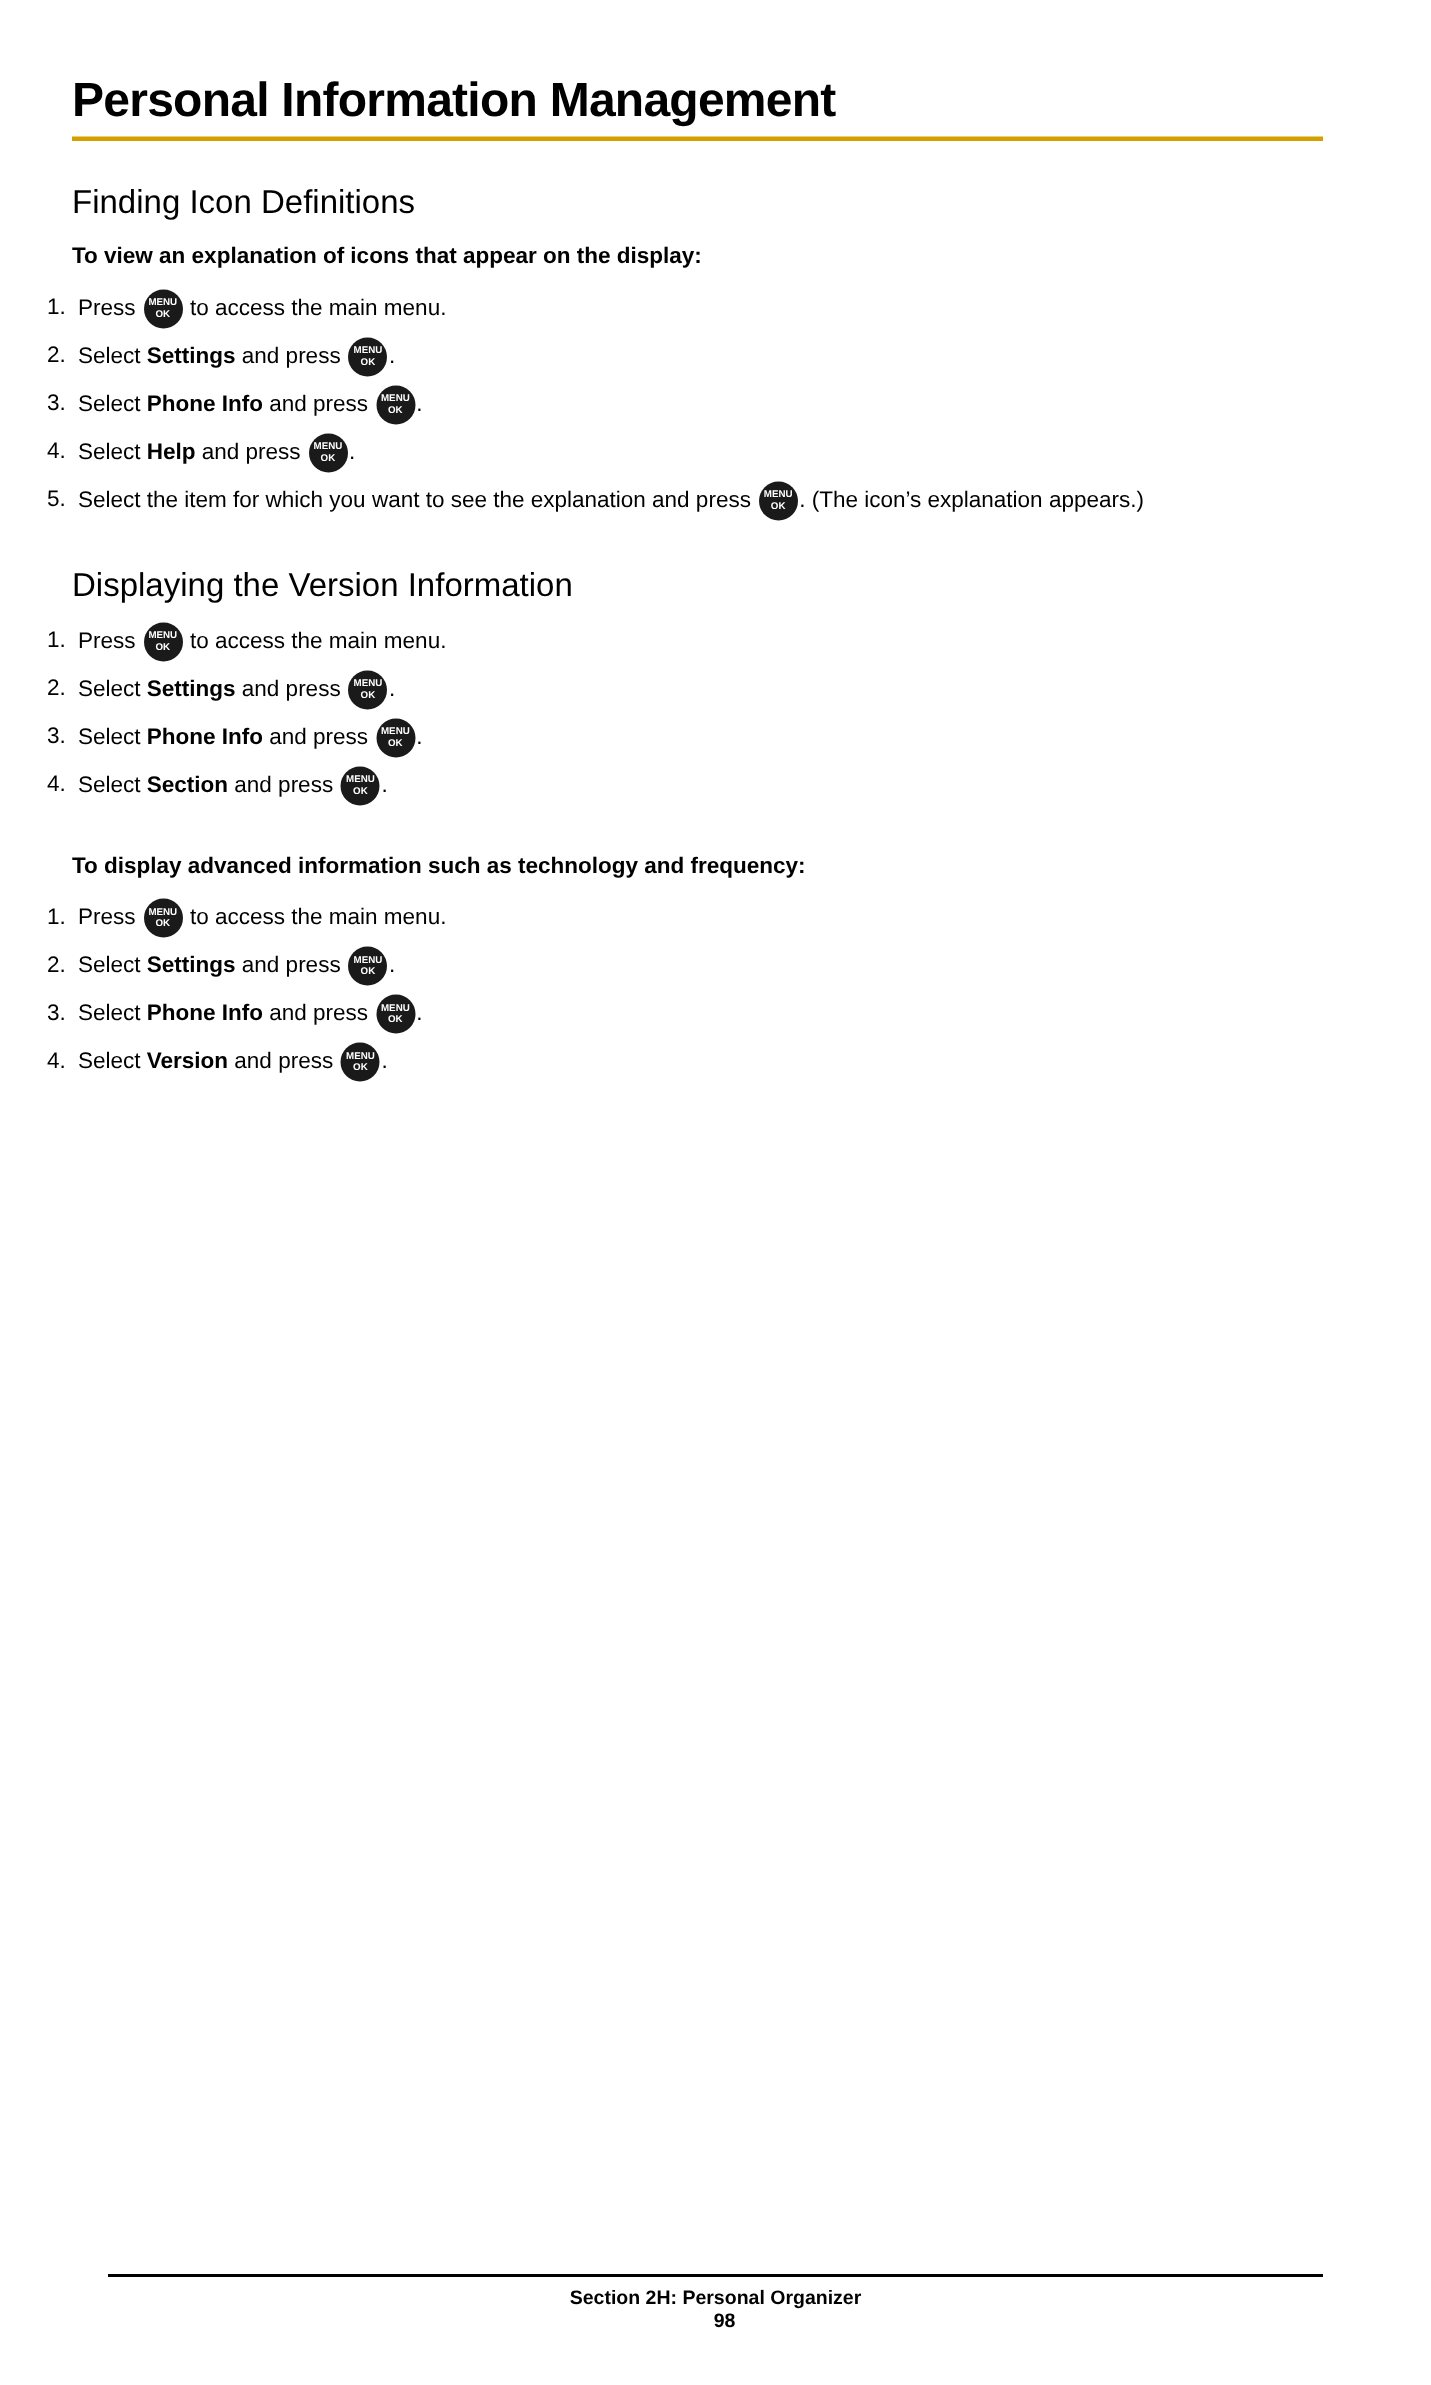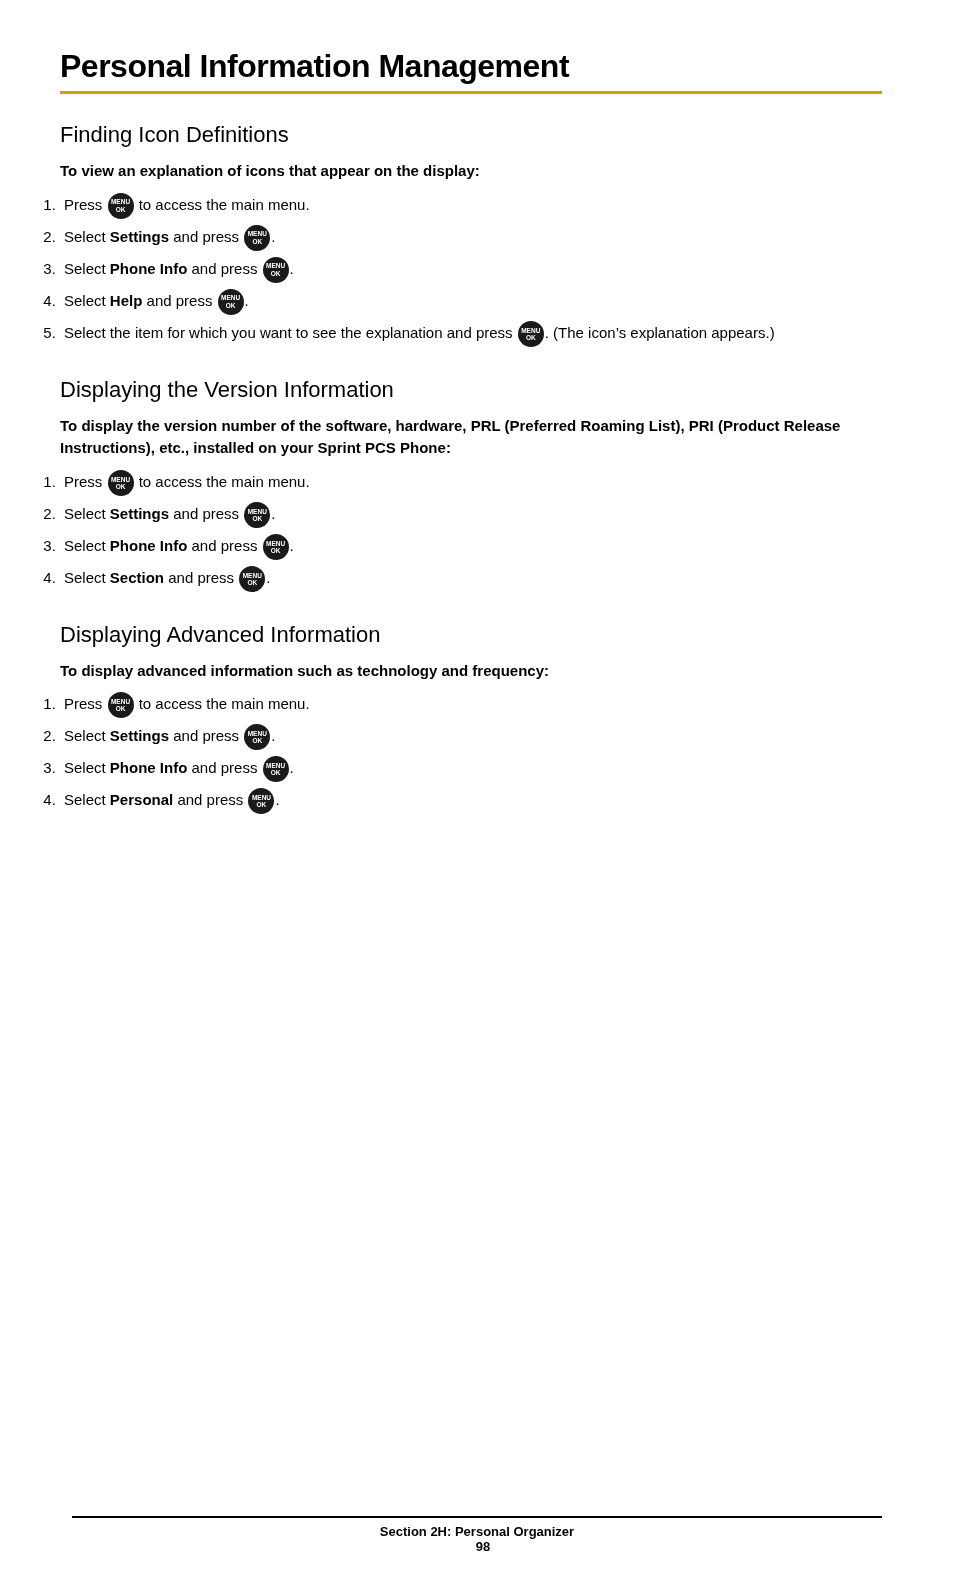--- a/index.html
+++ b/index.html
@@ -7,21 +7,21 @@
     body {
       width: 954px;
       min-height: 1590px;
       background: #ffffff;
       font-family: 'Arial', sans-serif;
       color: #000000;
       position: relative;
     }
 
     .page-container {
-      padding: 48px 72px 60px 60px;
+      padding: 48px 72px 60px 48px;
       max-width: 954px;
     }
 
     
     .page-title {
       font-size: 32px;
       font-weight: 900;
       letter-spacing: -0.5px;
       margin-bottom: 6px;
       color: #000;
@@ -175,21 +175,20 @@
           <li>Select the item for which you want to see the explanation and press <span class="menu-btn">
               <span class="menu-btn-text">
                 <span class="menu-btn-top">MENU</span>
                 <span class="menu-btn-bottom">OK</span>
               </span>
             </span>. (The icon’s explanation appears.)</li>
         </ol>
       </section>
       <section>
         <h2 class="section-heading">Displaying the Version Information</h2>
-        <p class="instruction-bold">To display the version number of the software, hardware, PRL (Preferred Roaming List), PRI (Product Release Instructions), etc., installed on your Sprint PCS Phone:</p>
         <ol class="steps">
           <li>Press <span class="menu-btn">
               <span class="menu-btn-text">
                 <span class="menu-btn-top">MENU</span>
                 <span class="menu-btn-bottom">OK</span>
               </span>
             </span> to access the main menu.</li>
           <li>Select <strong>Settings</strong> and press <span class="menu-btn">
               <span class="menu-btn-text">
                 <span class="menu-btn-top">MENU</span>
@@ -204,42 +203,41 @@
             </span>.</li>
           <li>Select <strong>Section</strong> and press <span class="menu-btn">
               <span class="menu-btn-text">
                 <span class="menu-btn-top">MENU</span>
                 <span class="menu-btn-bottom">OK</span>
               </span>
             </span>.</li>
         </ol>
       </section>
       <section>
-        <h2 class="section-heading">Displaying Advanced Information</h2>
         <p class="instruction-bold">To display advanced information such as technology and frequency:</p>
         <ol class="steps">
           <li>Press <span class="menu-btn">
               <span class="menu-btn-text">
                 <span class="menu-btn-top">MENU</span>
                 <span class="menu-btn-bottom">OK</span>
               </span>
             </span> to access the main menu.</li>
           <li>Select <strong>Settings</strong> and press <span class="menu-btn">
               <span class="menu-btn-text">
                 <span class="menu-btn-top">MENU</span>
                 <span class="menu-btn-bottom">OK</span>
               </span>
             </span>.</li>
           <li>Select <strong>Phone Info</strong> and press <span class="menu-btn">
               <span class="menu-btn-text">
                 <span class="menu-btn-top">MENU</span>
                 <span class="menu-btn-bottom">OK</span>
               </span>
             </span>.</li>
-          <li>Select <strong>Personal</strong> and press <span class="menu-btn">
+          <li>Select <strong>Version</strong> and press <span class="menu-btn">
               <span class="menu-btn-text">
                 <span class="menu-btn-top">MENU</span>
                 <span class="menu-btn-bottom">OK</span>
               </span>
             </span>.</li>
         </ol>
       </section>
     </div>
 
 </div>

